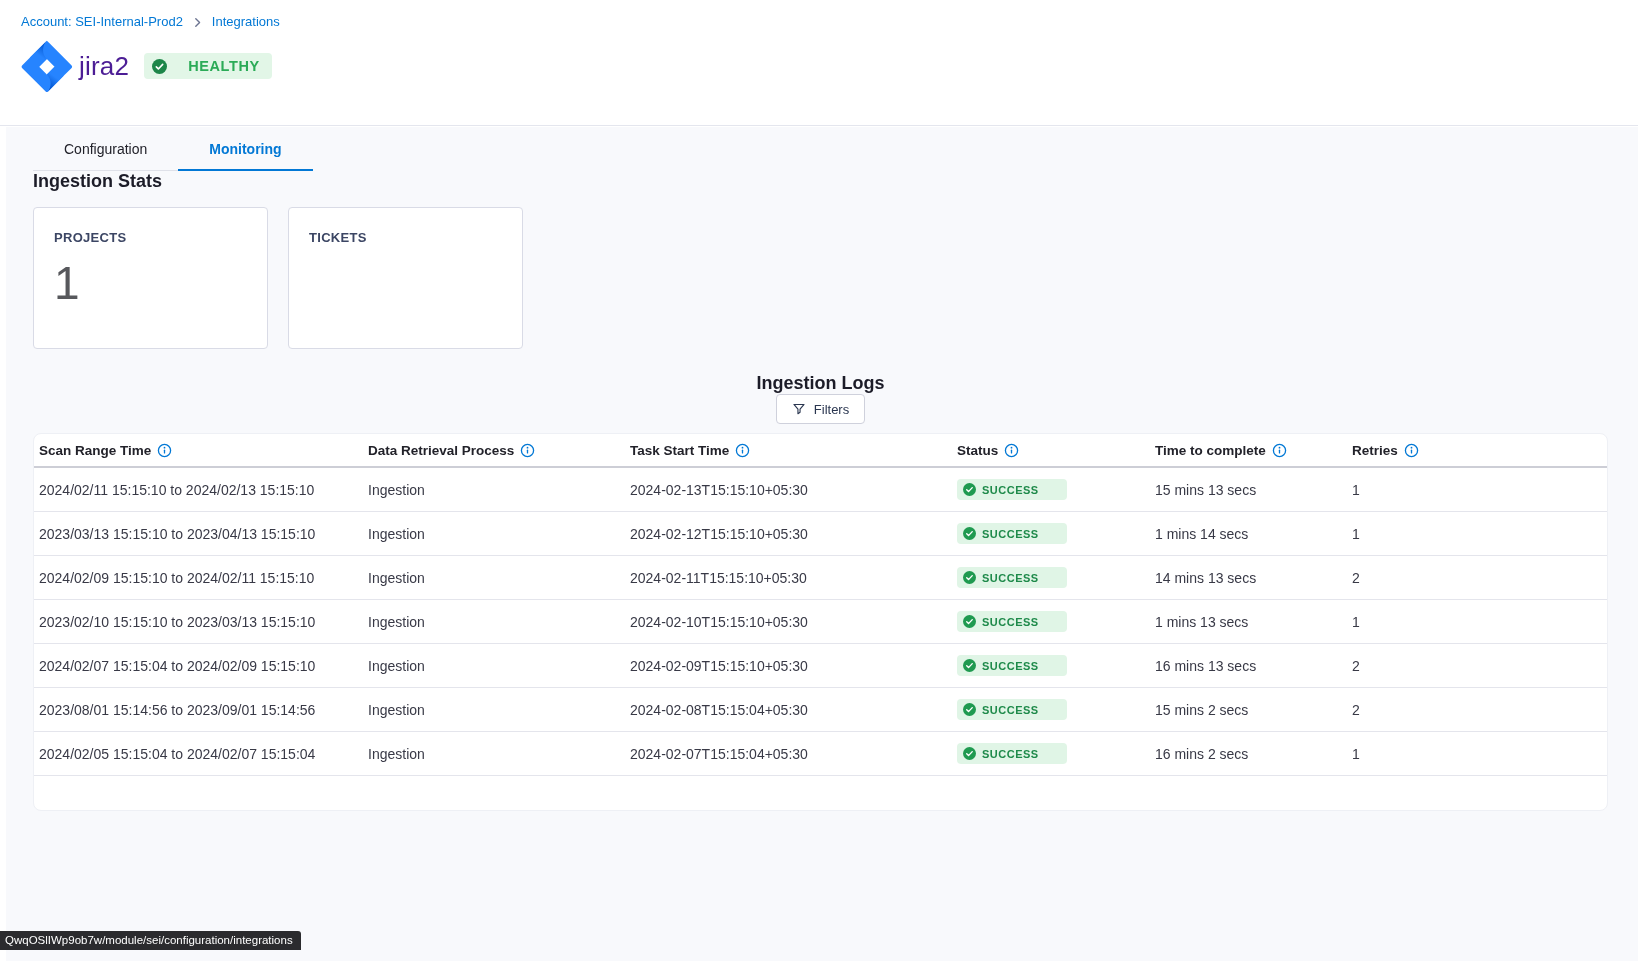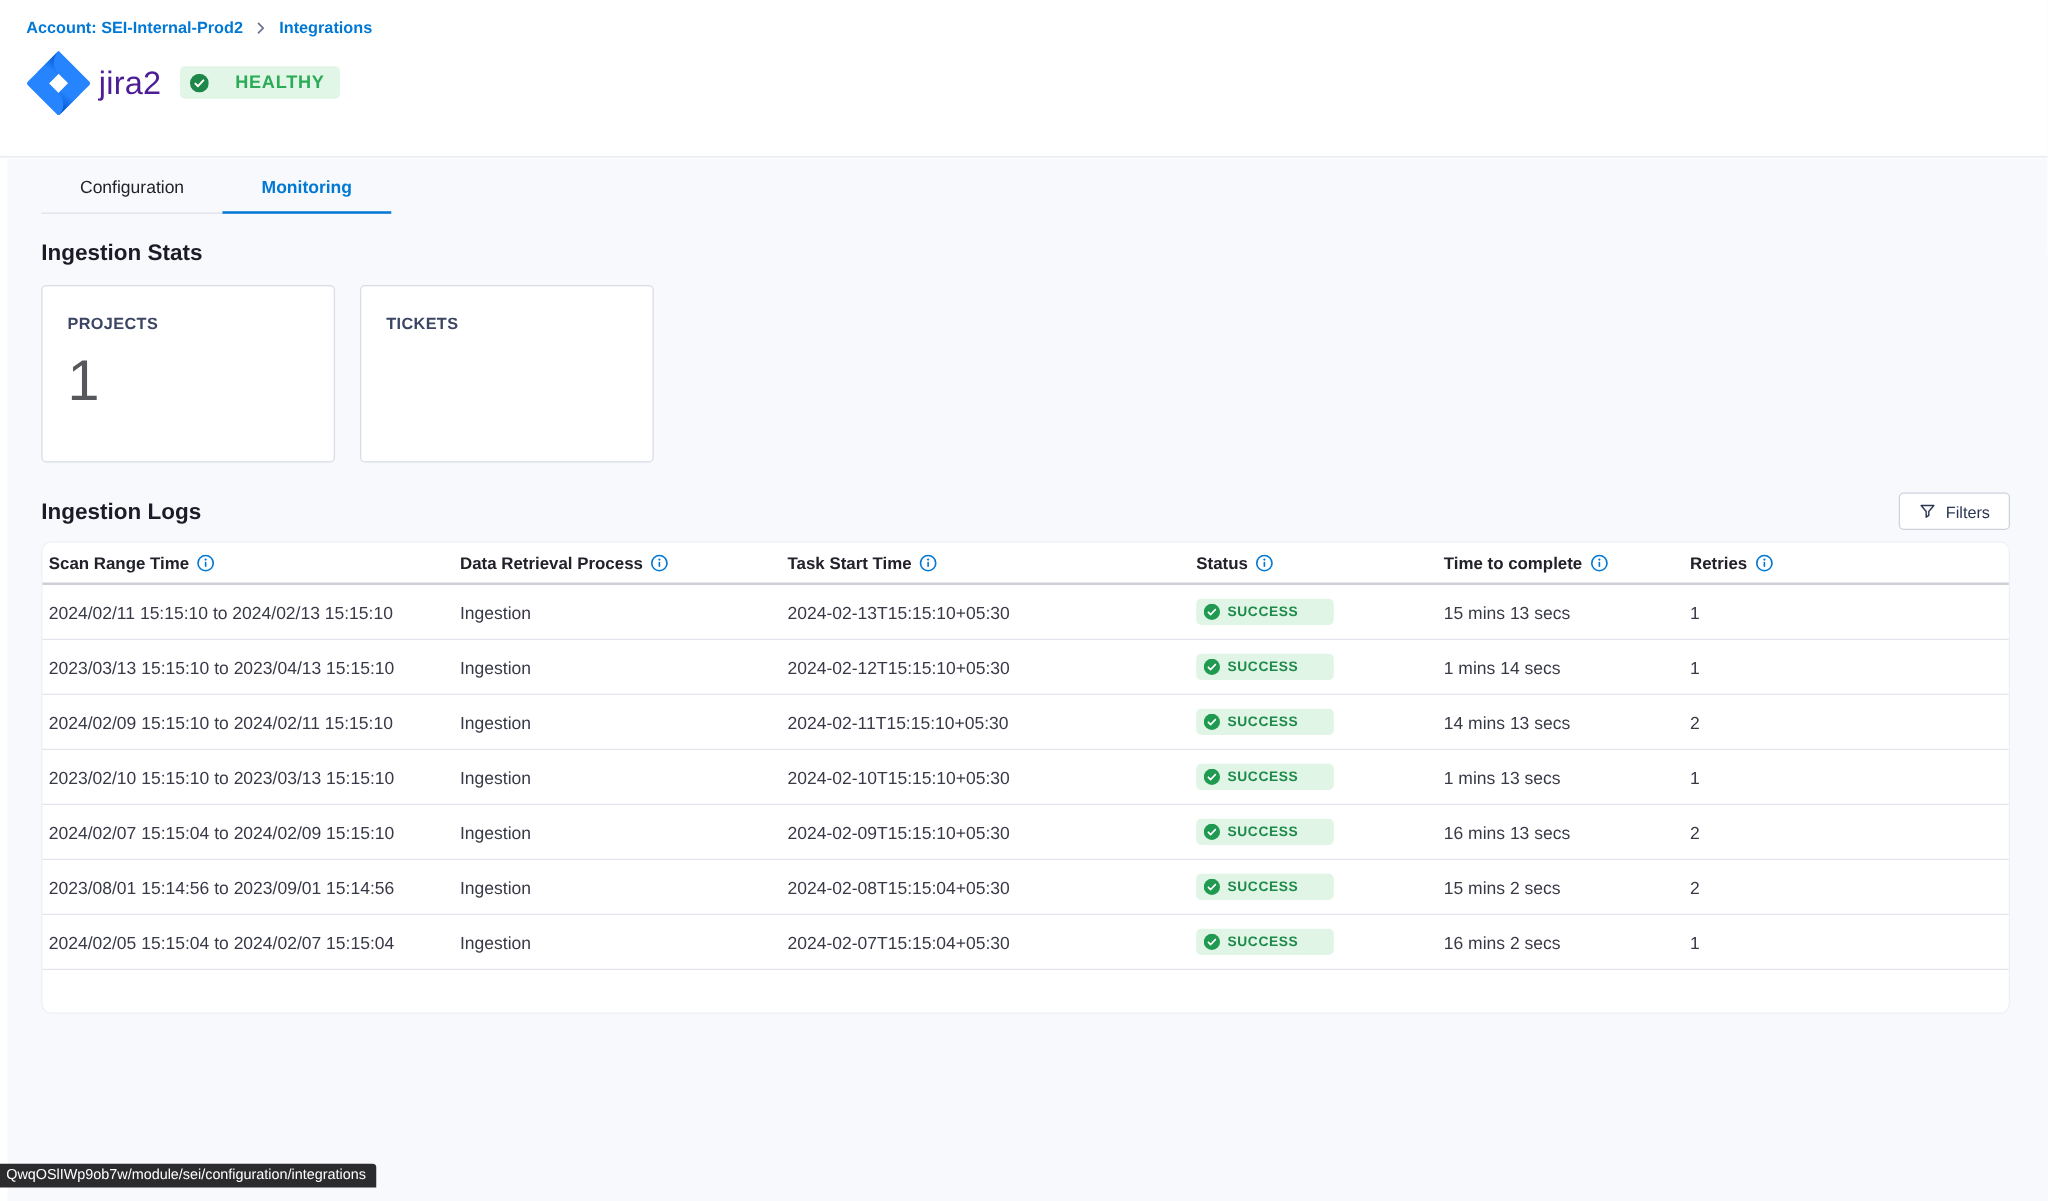--- a/index.html
+++ b/index.html
@@ -13,21 +13,21 @@
   }
   .page { width: 1638px; height: 961px; position: relative; }
 
   
   .top-header {
     background: #ffffff;
     height: 126px;
     border-bottom: 1px solid #e4e6ee;
     padding: 14px 0 0 21px;
   }
-  .breadcrumb { display: flex; align-items: center; gap: 9px; font-size: 13px; font-weight: 700; }
+  .breadcrumb { display: flex; align-items: center; gap: 9px; font-size: 13px; font-weight: 400; }
   .breadcrumb a { color: #0278d5; text-decoration: none; cursor: pointer; }
   .crumb-sep { display: inline-flex; margin-top: 1px; }
 
   .title-row { display: flex; align-items: center; margin-top: 11px; }
   .jira-logo { width: 52px; height: 52px; flex: 0 0 auto; }
   .page-title { font-size: 26px; font-weight: 500; color: #4c1d95; margin-left: 6px; letter-spacing: 0.2px; }
   .health-badge {
     margin-left: 15px;
     display: inline-flex; align-items: center; gap: 21px;
     background: #e2f6e7; color: #2bab57;
@@ -53,38 +53,38 @@
     padding: 14px 31px 12px 31px;
     cursor: pointer;
     border-bottom: 2px solid transparent;
     margin-bottom: -1px;
   }
   .tab.active { color: #0278d5; font-weight: 700; border-bottom-color: #0278d5; }
 
   .content-inner { padding: 0 30px 0 33px; }
 
   .section-heading { font-size: 18px; font-weight: 700; color: #1c1c28; }
-  .stats-heading { margin-top: 21px; }
+  .stats-heading { }
 
   
   .stat-cards { display: flex; gap: 20px; margin-top: 15px; }
   .stat-card {
     width: 235px; height: 142px;
     background: #ffffff;
     border: 1px solid #d9dbe6;
     border-radius: 4px;
     padding: 22px 20px;
   }
   .stat-label { font-size: 13px; font-weight: 700; color: #3c4664; letter-spacing: 0.3px; }
   .stat-value { font-size: 46px; font-weight: 400; color: #57585c; margin-top: 11px; letter-spacing: 1px; }
 
   
   .logs-header-row {
     margin-top: 24px;
-    display: flex; align-items: center; justify-content: space-between;
+    display: flex; align-items: center; justify-content: space-between; flex-direction: column;
   }
   .filters-button {
     display: inline-flex; align-items: center; gap: 8px;
     background: #ffffff;
     border: 1px solid #cfd1dc;
     border-radius: 4px;
     height: 30px; padding: 0 15px;
     font-size: 13px; font-weight: 500; color: #2a3650;
     cursor: pointer;
     font-family: inherit;

